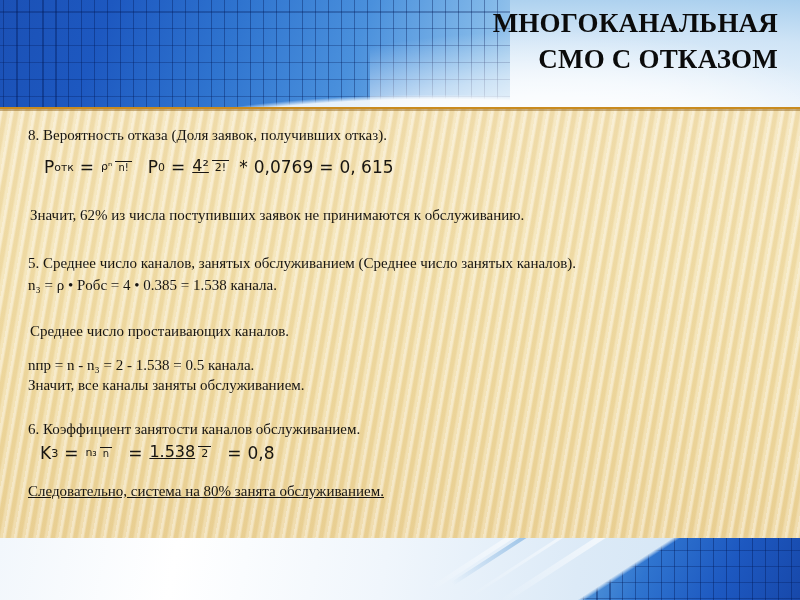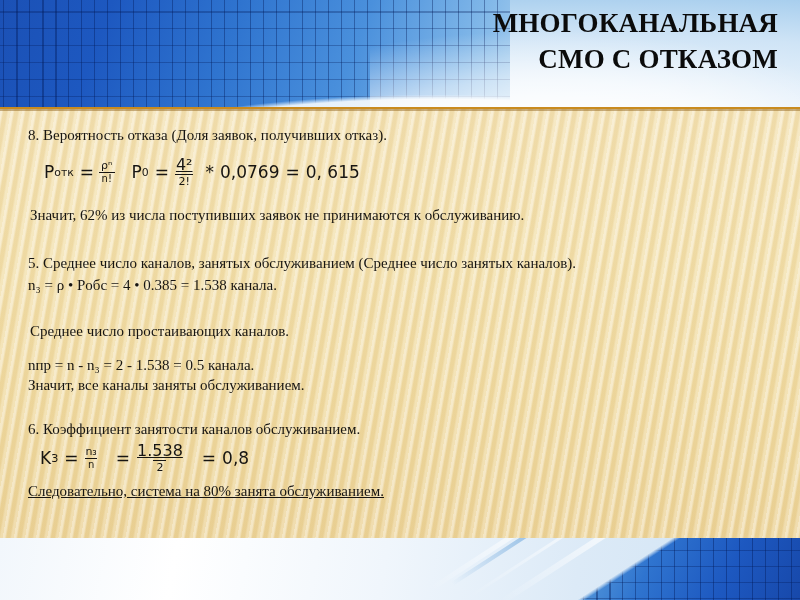--- a/index.html
+++ b/index.html
@@ -176,21 +176,21 @@
     white-space: nowrap;
     display: flex;
     align-items: center;
   }
 
   .sub  { font-size: .64em; vertical-align: -0.28em; }
 
   
   .frac {
     display: inline-flex;
-    flex-direction: column;
+    flex-direction: row;
     align-items: center;
     vertical-align: middle;
     margin: 0 4px;
     line-height: 1.02;
   }
   .frac .num {
     font-size: 11px;
     padding: 0 3px 1px 3px;
   }
   .frac .den {

